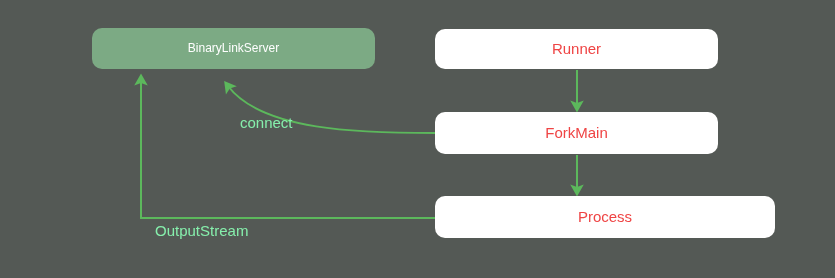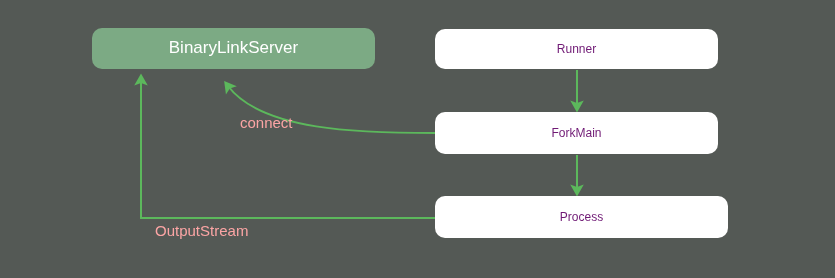--- a/index.html
+++ b/index.html
@@ -30,57 +30,57 @@
     white-space: nowrap;
   }
   
   #node-server {
     left: 92px;
     top: 28px;
     width: 283px;
     height: 41px;
     background: #7caa84;
     color: #ffffff;
-    font-size: 17px;
+    font-size: 12px;
   }
   
   .node-white {
     background: #ffffff;
-    color: #701a75;
-    font-size: 12px;
+    color: #ef4444;
+    font-size: 15px;
   }
   #node-runner {
     left: 435px;
     top: 29px;
     width: 283px;
     height: 40px;
   }
   #node-forkmain {
     left: 435px;
     top: 112px;
     width: 283px;
     height: 42px;
   }
   #node-process {
     left: 435px;
     top: 196px;
-    width: 293px;
+    width: 340px;
     height: 42px;
   }
   svg#edges {
     position: absolute;
     left: 0;
     top: 0;
     width: 835px;
     height: 278px;
     overflow: visible;
   }
   .edge-label {
     position: absolute;
-    color: #fca5a5;
+    color: #86efac;
     font-size: 15px;
     white-space: nowrap;
   }
   #label-connect {
     left: 240px;
     top: 114px;
   }
   #label-inputstream {
     left: 161px;
     top: 203px;

